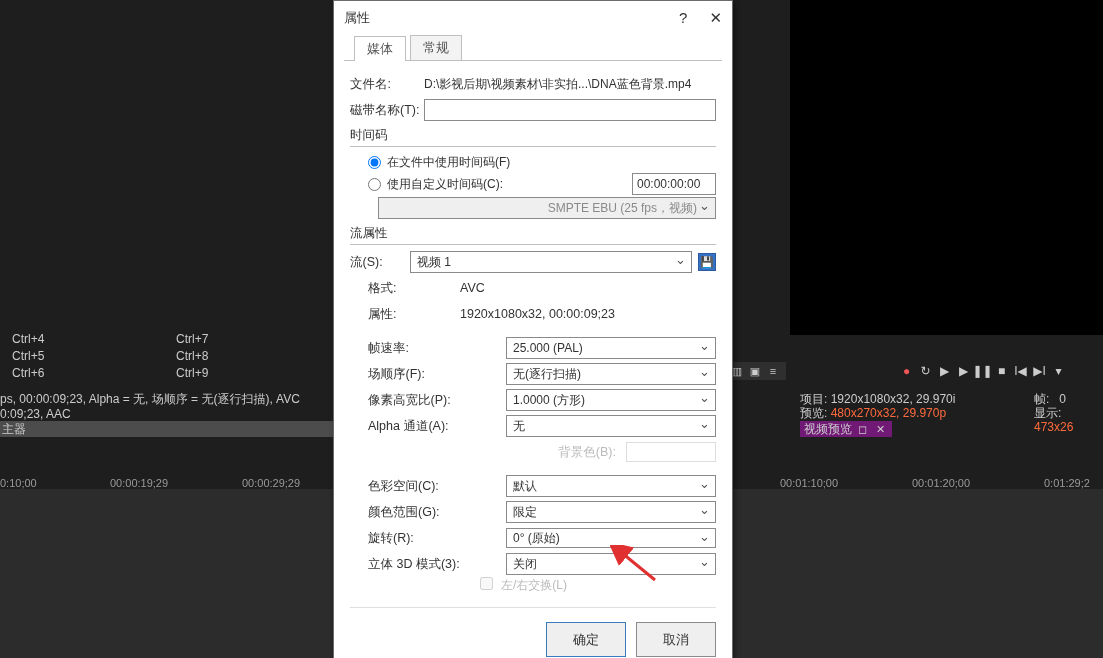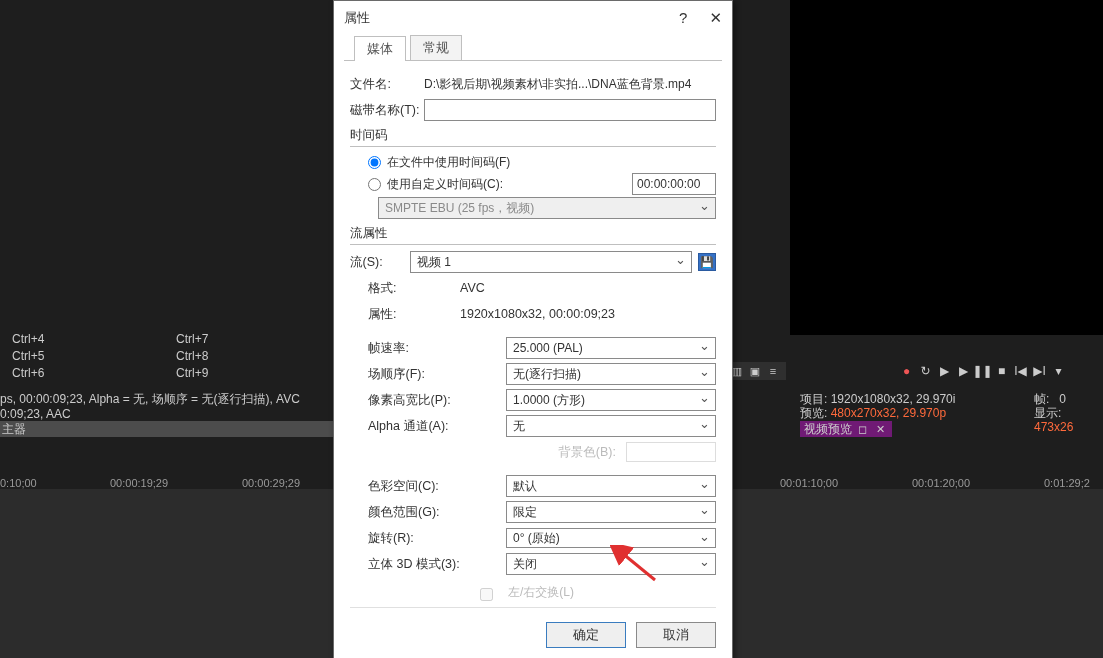--- a/index.html
+++ b/index.html
@@ -40,28 +40,28 @@
   .body { padding:10px 16px 6px 16px; color:#333;}
   .row { display:flex; align-items:center; min-height:26px; font-size:12.5px;}
   .label { width:110px; color:#333;}
   .label.indent { padding-left:18px;}
   .value { color:#333; }
   .section { font-size:12.5px; color:#333; border-bottom:1px solid #bfbfbf; padding-bottom:2px; margin-top:4px; margin-bottom:4px;}
   .radio { display:flex; align-items:center; gap:6px; padding-left:18px; height:22px;}
   .radio input { margin:0; }
   .txt-input { border:1px solid #8a8a8a; height:22px; padding:0 4px; font-size:12px; color:#333; background:#fff;}
   .select { border:1px solid #8a8a8a; height:22px; font-size:12px; color:#333; background:#fff; padding:0 18px 0 6px; display:flex; align-items:center; position:relative; min-width:180px; }
-  .select.disabled { background:#efefef; color:#8a8a8a;}
+  .select.disabled { background:#efefef; color:#8a8a8a;justify-content:flex-end;}
   .select::after { content:"⌄"; position:absolute; right:5px; top:0; color:#555; font-size:13px; }
   .save-ico { width:18px; height:18px; border:1px solid #2a5aa0; background:#3571c6; display:inline-flex; align-items:center; justify-content:center; margin-left:6px; color:#fff; font-size:11px;}
-  .chk-row { display:flex; align-items:flex-end; gap:15px; padding-left:130px; height:24px;}
+  .chk-row { display:flex; align-items:flex-start; gap:8px; padding-left:130px; height:24px;}
   .disabled-txt { color:#bbb;}
 
   .footer { display:flex; justify-content:flex-end; gap:10px; padding:8px 16px 16px; }
-  .btn { min-width:80px; height:26px; border:1px solid #8a8a8a; background:#efefef; font-size:13px; color:#333; display:flex; align-items:center; justify-content:center;}
+  .btn { min-width:80px; height:35px; border:1px solid #8a8a8a; background:#efefef; font-size:13px; color:#333; display:flex; align-items:center; justify-content:center;}
   .btn.primary { border:1.5px solid #3a7cbf;}
 
   .combo-right { margin-left:auto; width:210px;}
   .arrow-annot { position:absolute; left:610px; top:545px; width:50px; height:40px; pointer-events:none;}
 </style>
 </head>
 <body>
 
 <table class="bg-shortcut-table">
   <tbody>

